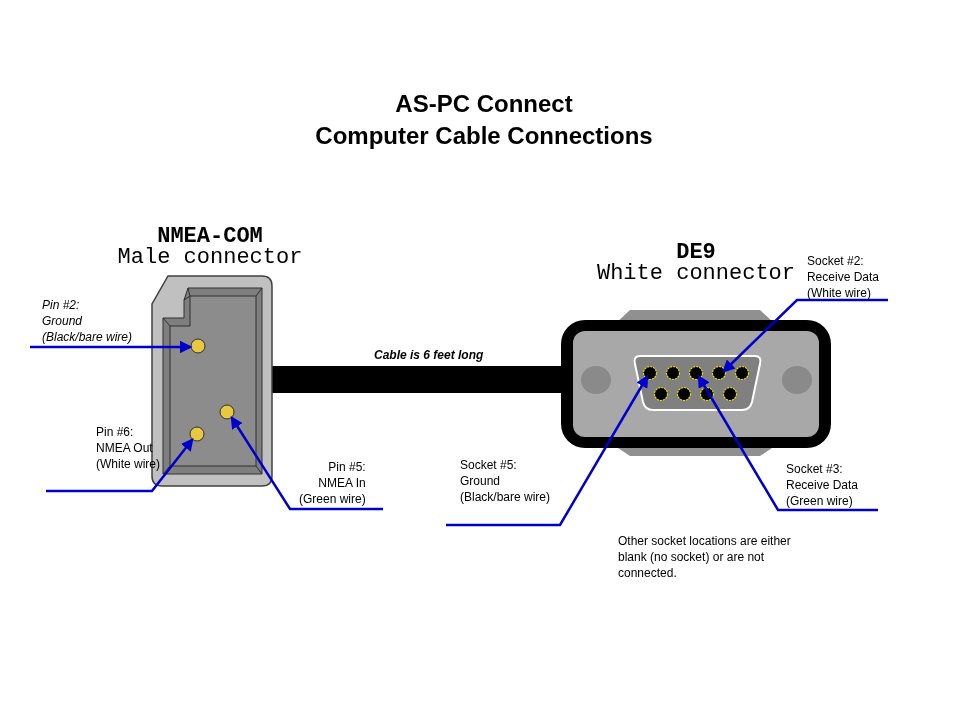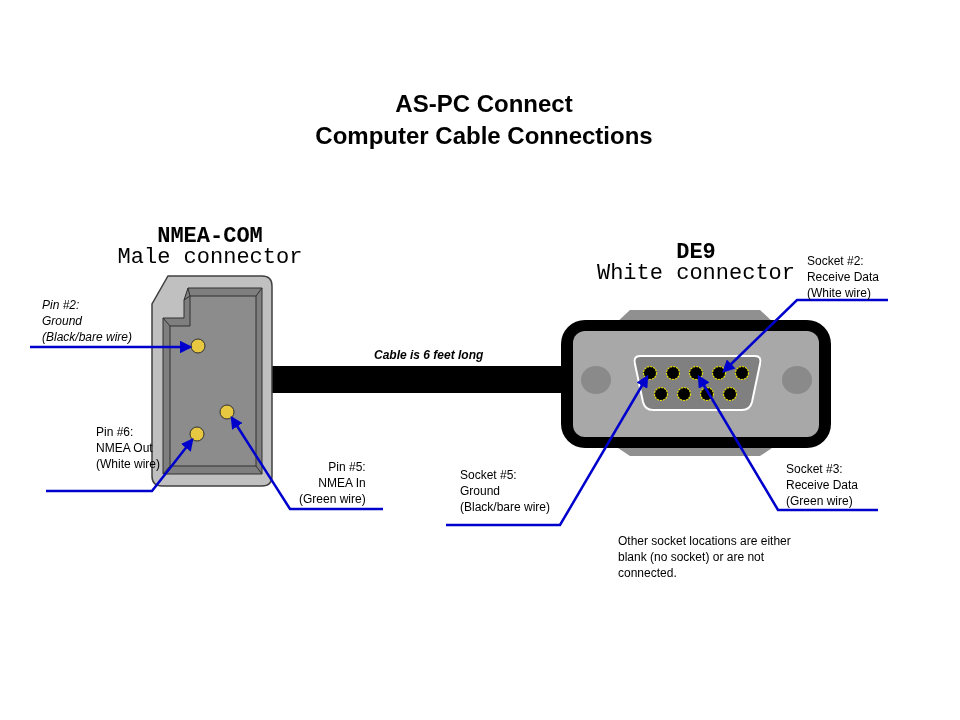--- a/index.html
+++ b/index.html
@@ -110,21 +110,21 @@
   <div>Receive Data</div>
   <div>(White wire)</div>
 </div>
 
 <div class="abs lbl" style="left:786px; top:461px;">
   <div>Socket  #3:</div>
   <div>Receive Data</div>
   <div>(Green wire)</div>
 </div>
 
-<div class="abs lbl r" style="right:410px; top:467px;">
+<div class="abs lbl r" style="right:410px; top:457px;">
   <div>Socket  #5:</div>
   <div>Ground</div>
   <div>(Black/bare wire)</div>
 </div>
 
 <div class="abs lbl" style="left:618px; top:533px;">
   <div>Other socket locations are either</div>
   <div>blank (no socket) or are not</div>
   <div>connected.</div>
 </div>

